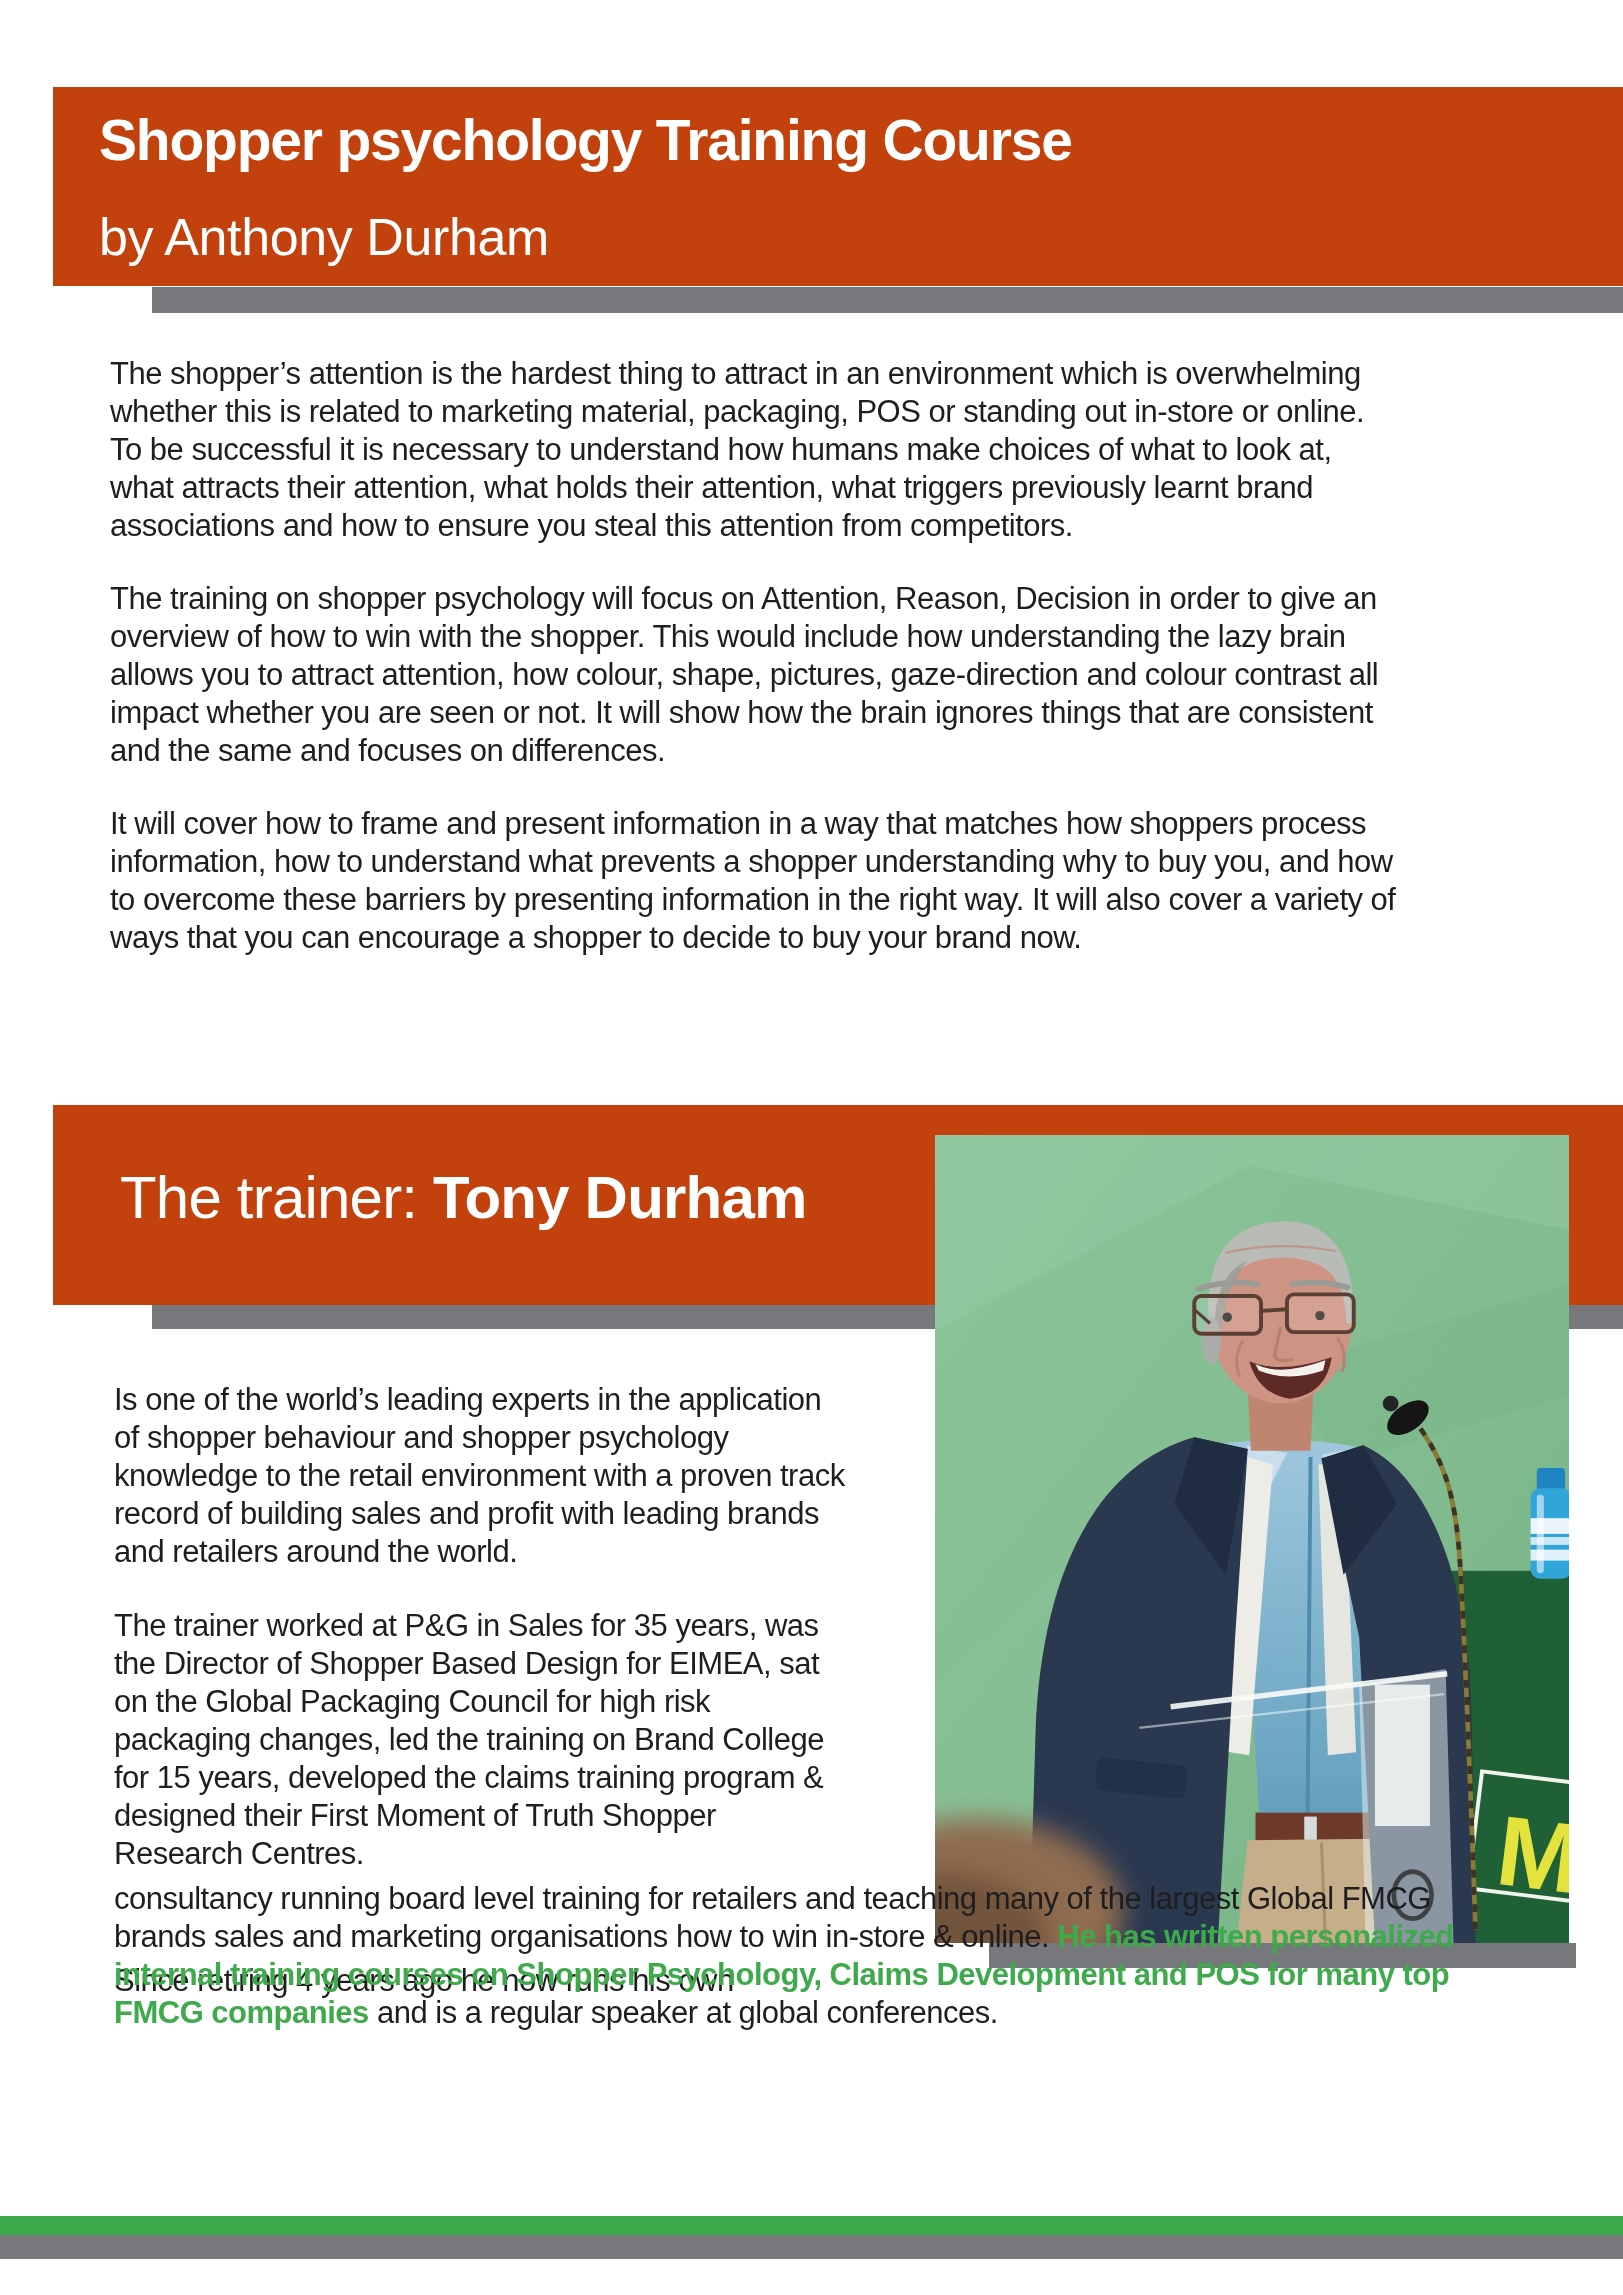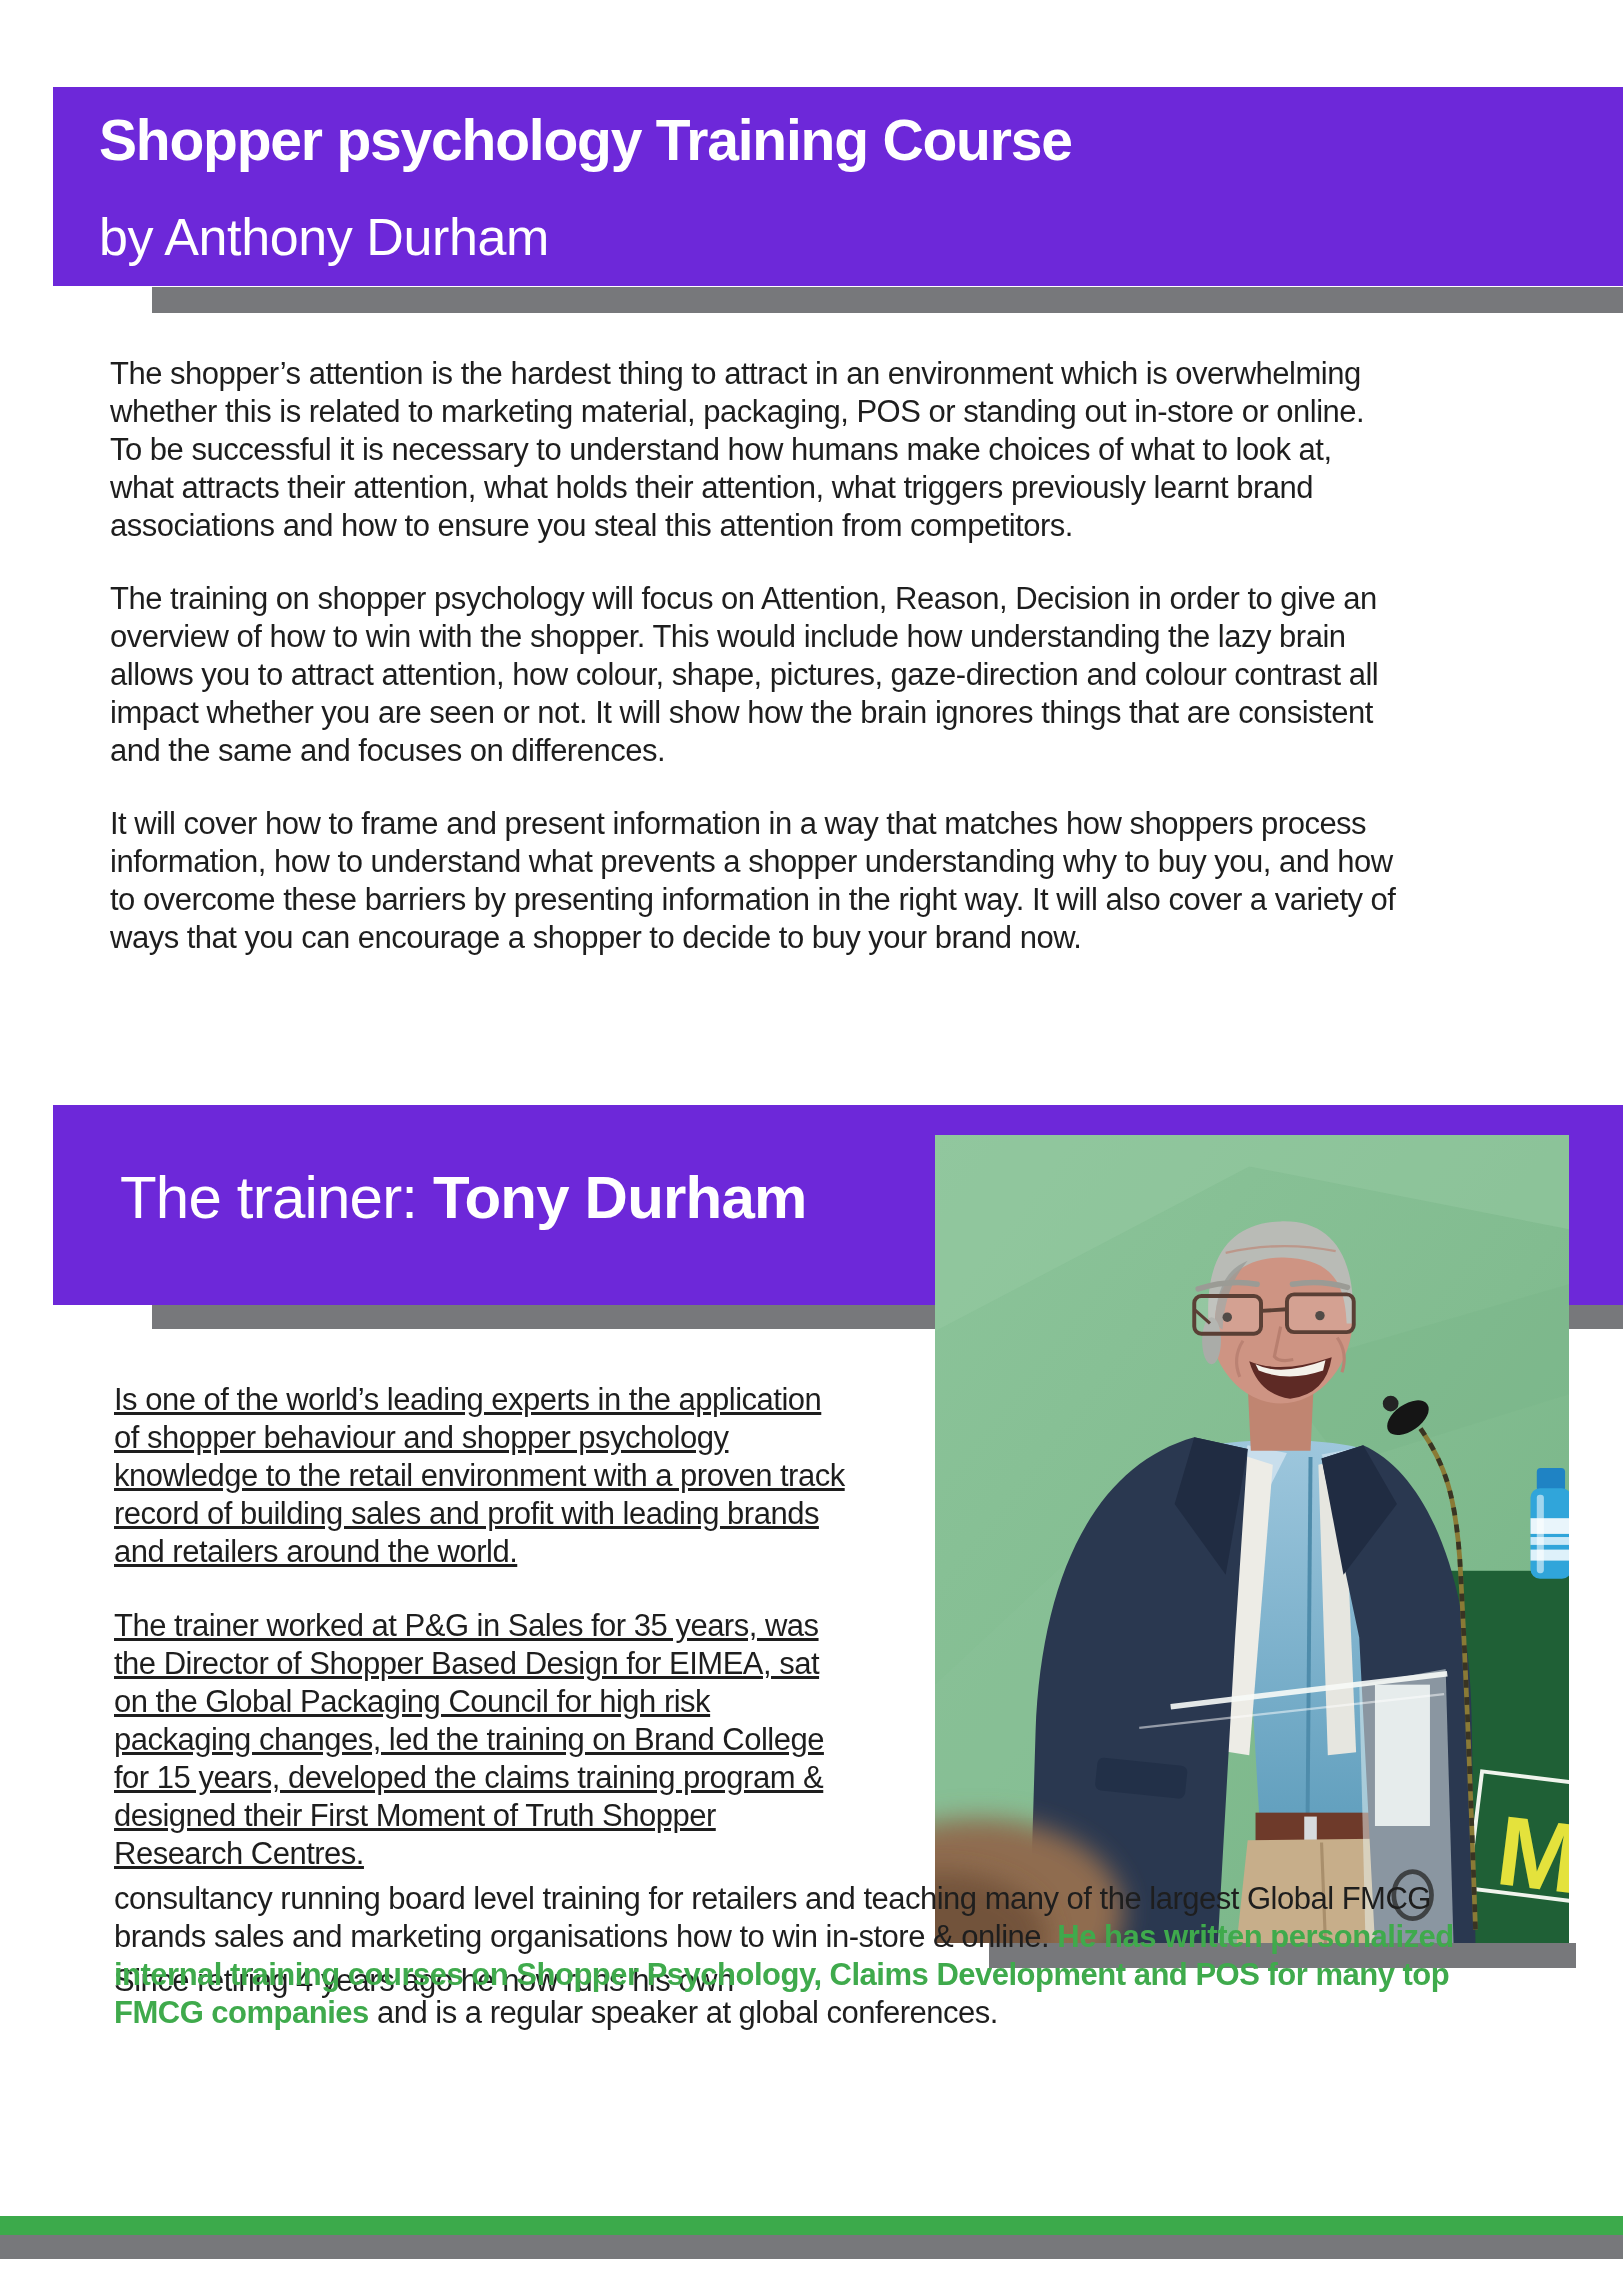--- a/index.html
+++ b/index.html
@@ -2,21 +2,21 @@
 <html style="font-size:12.6px"><head>
 <meta charset="utf-8">
 <style>
   html,body{margin:0;padding:0;background:#e9e9e9;}
   .page{
     position:relative;width:1623px;height:2295px;background:#ffffff;overflow:hidden;
     font-family:"Liberation Sans","DejaVu Sans",sans-serif;color:#1e1e1e;
   }
   .abs{position:absolute;}
   
-  .banner{background:#6d28d9;}
+  .banner{background:#c2410c;}
   .banner-shadow{background:#77787b;}
   .banner1{left:53px;top:87px;width:1571px;height:199px;}
   .shadow1{left:152px;top:287px;width:1471px;height:26px;}
   .banner2{left:53px;top:1105px;width:1571px;height:200px;padding-left:40px;}
   .shadow2{left:152px;top:1305px;width:1471px;height:23.6px;}
   .banner1 .title{
     position:absolute;left:46px;top:23.6px;font-size:57px;font-weight:700;
     color:#ffffff;letter-spacing:-1.2px;white-space:nowrap;line-height:1.05;
   }
   .banner1 .subtitle{
@@ -25,21 +25,21 @@
   }
   .banner2 .trainer-title{
     position:absolute;left:67px;top:61px;font-size:60px;color:#ffffff;
     letter-spacing:-0.8px;white-space:nowrap;line-height:1.05;font-weight:400;
   }
   .banner2 .trainer-title b{font-weight:700;}
   
   .bodytext{font-size:31px;line-height:38px;letter-spacing:-0.5px;color:#1e1e1e;}
   .intro{left:98px;top:355px;width:1304px;}
   .intro p{margin:0 0 35px 12px;}
-  .trainer-col{left:114px;top:1381px;width:734px;text-decoration:underline;}
+  .trainer-col{left:114px;top:1381px;width:734px;}
   .trainer-col p{margin:0 0 36px 0;}
   .p6a{left:114px;top:1962px;width:770px;white-space:nowrap;}
   .p6b{left:114px;top:1880px;width:1366px;}
   .hl{color:#3faa4c;font-weight:700;}
   
   .photo{left:935px;top:1135px;width:634px;height:808px;overflow:hidden;background:#84bd92;}
   .photo svg{display:block;width:634px;height:808px;}
   .photo-shadow{left:989px;top:1943px;width:587px;height:25px;background:#77787b;}
   
   .bottom-green{left:0;top:2216px;width:1623px;height:19px;background:#3caa4b;}

